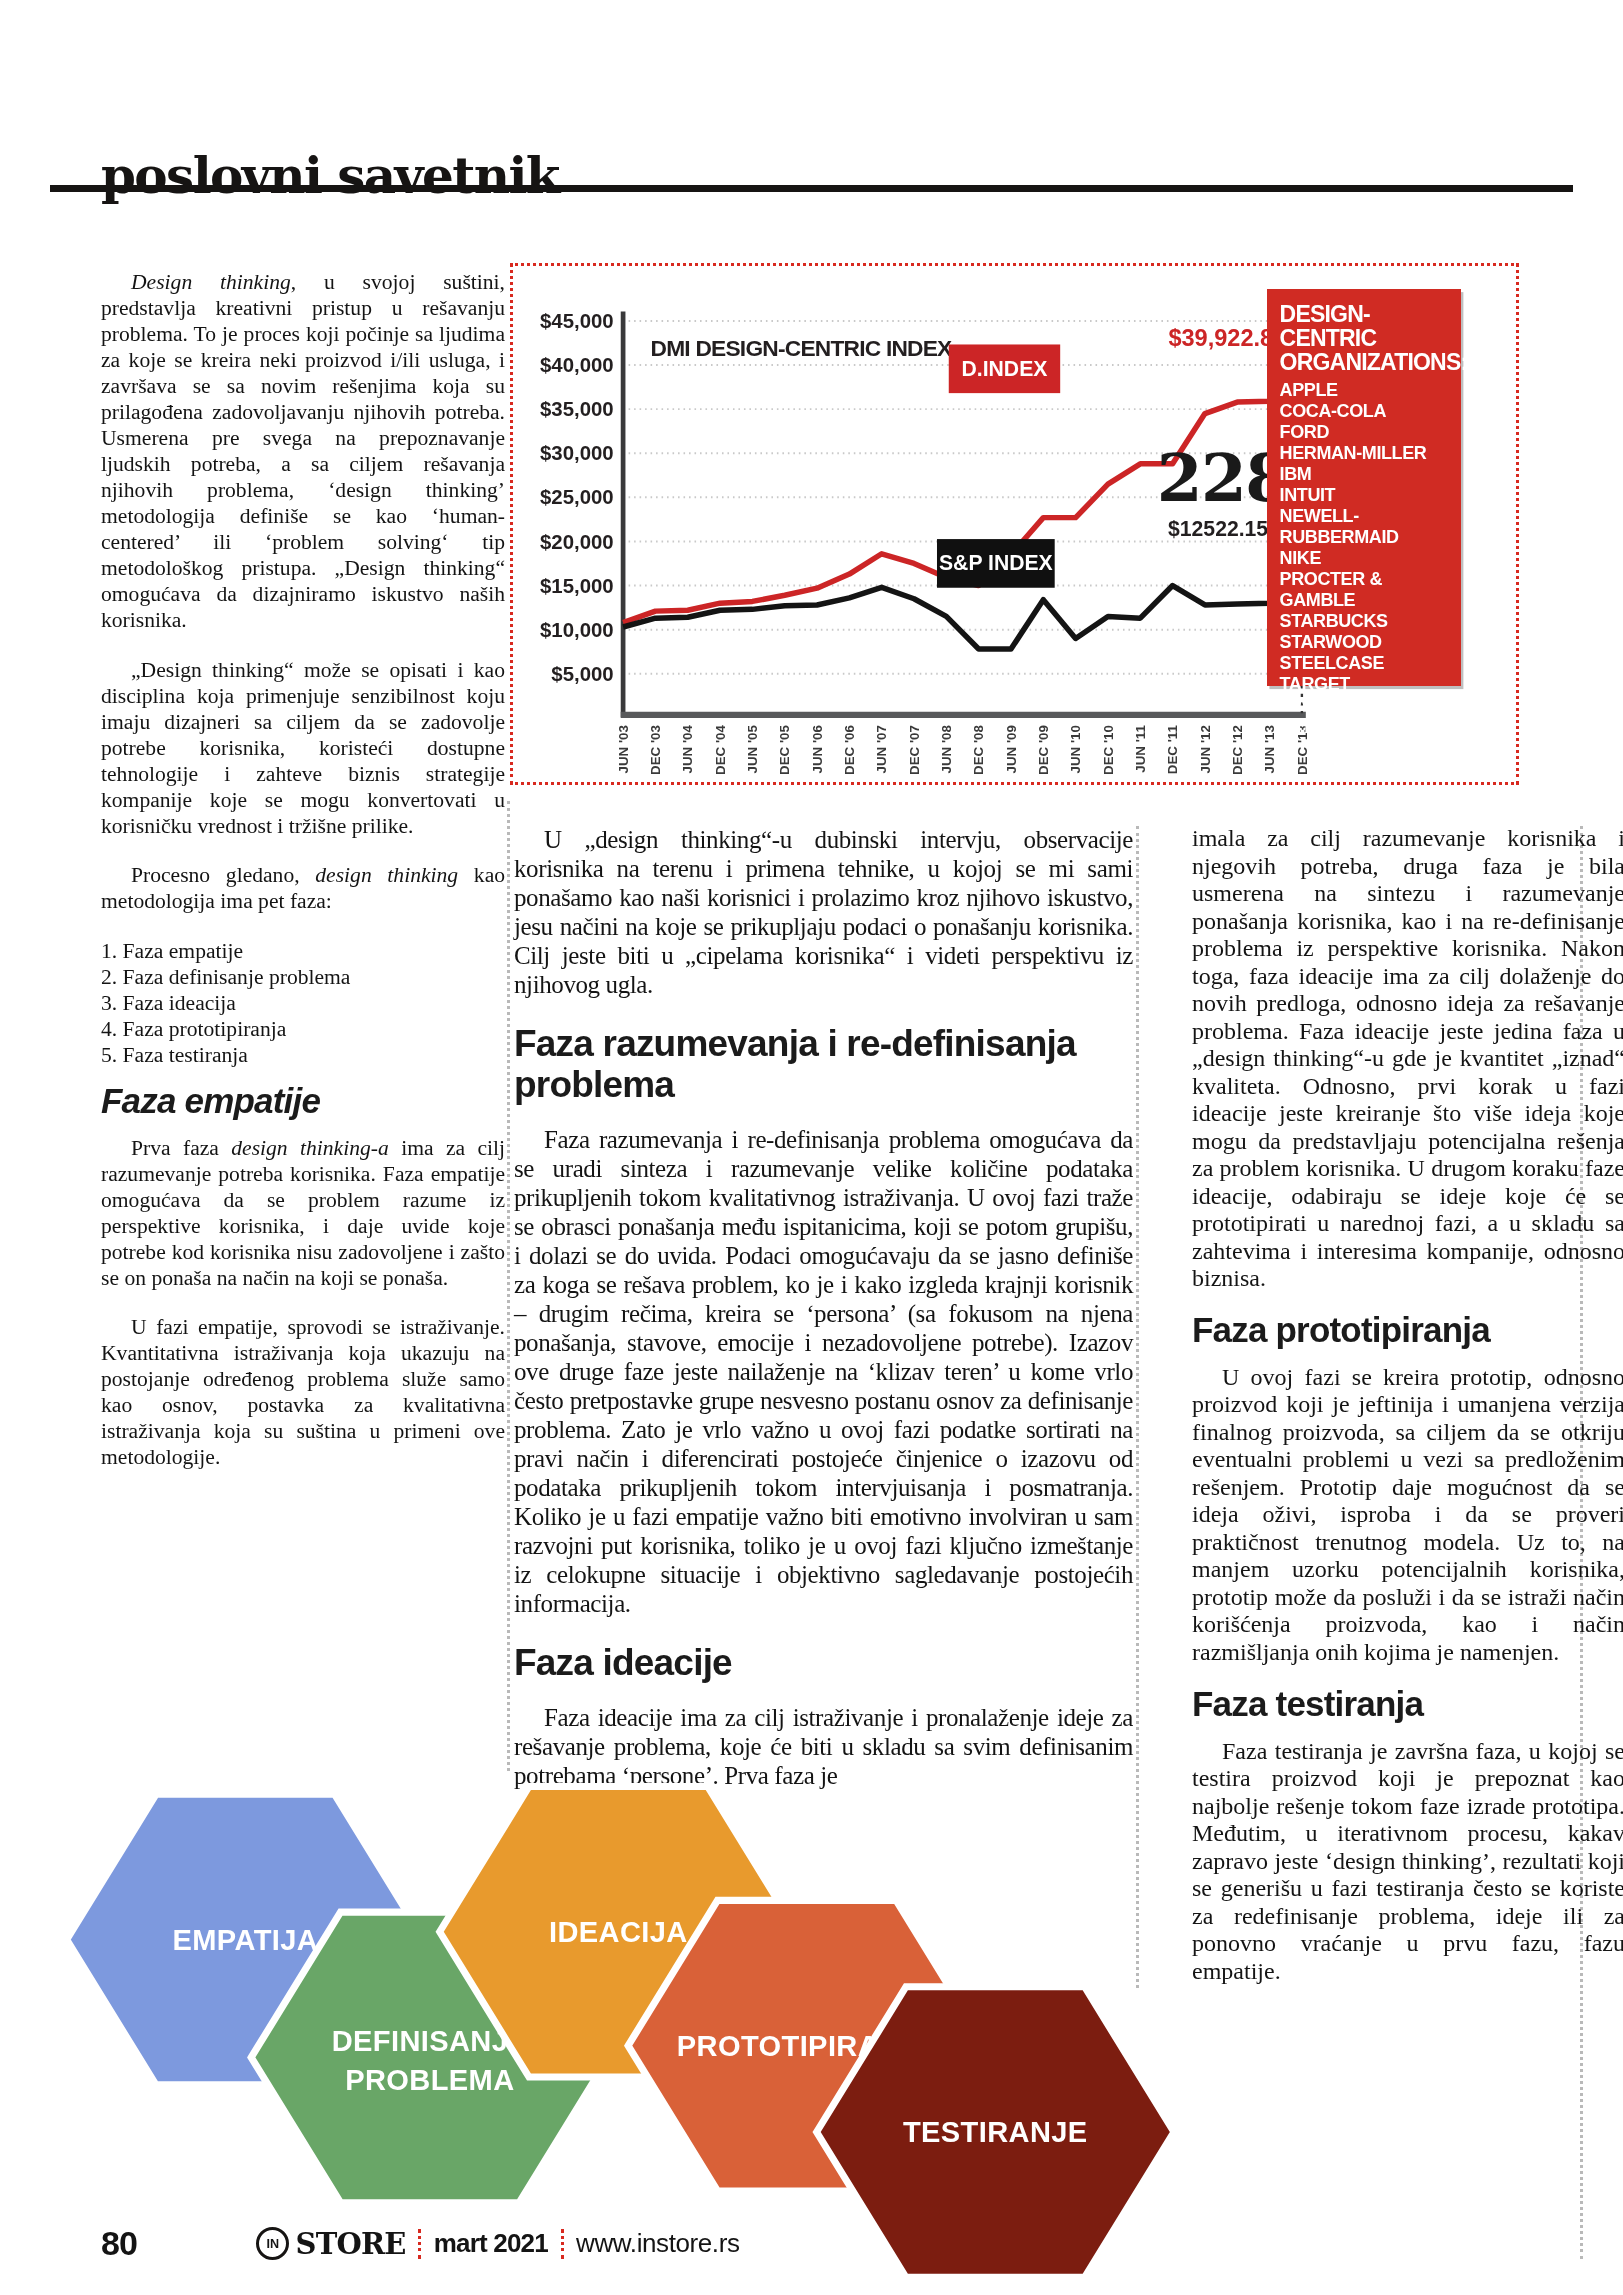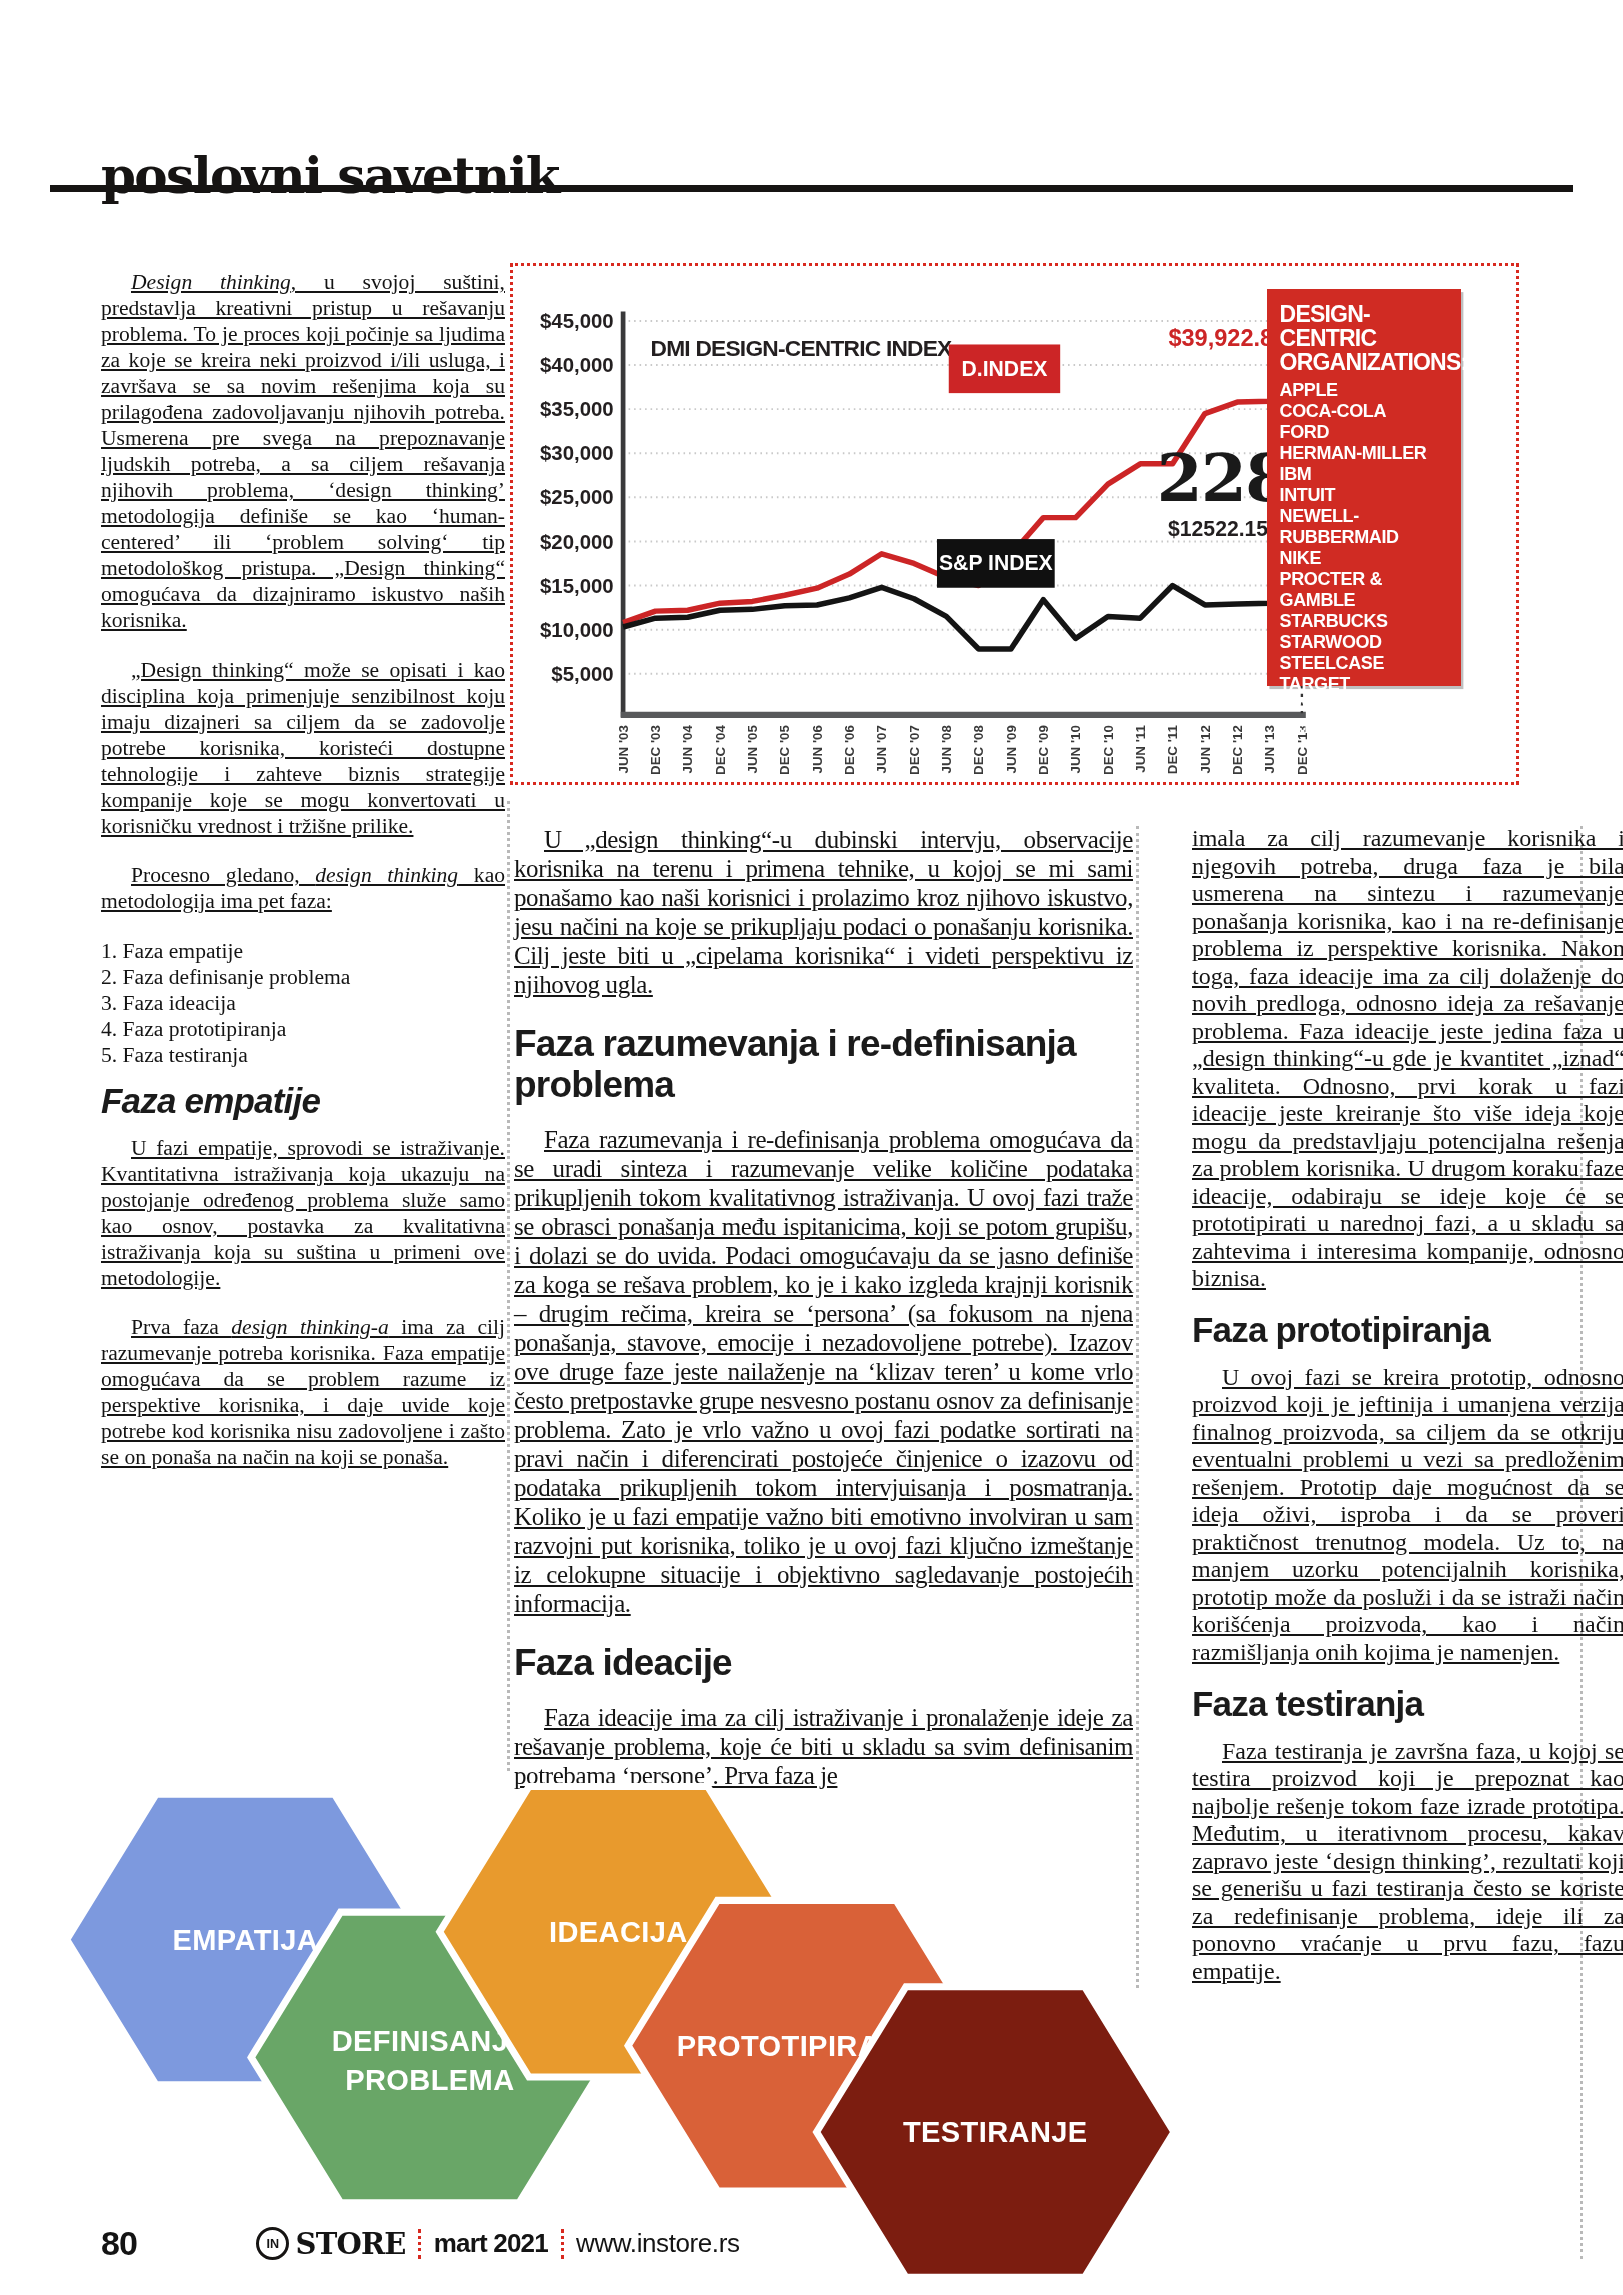--- a/index.html
+++ b/index.html
@@ -4,21 +4,21 @@
 <style>
   html,body{margin:0;padding:0;background:#888;}
   #page{position:relative;width:1623px;height:2295px;background:#ffffff;overflow:hidden;
         font-family:"Liberation Serif", serif;color:#141414;}
   
   .masthead{position:absolute;left:101px;top:116px;font-family:"DejaVu Serif",serif;
             font-weight:800;font-size:50px;letter-spacing:-1.6px;color:#161413;margin-top:30px;}
   .toprule{position:absolute;left:50px;top:185px;width:1523px;height:7px;background:#161413;}
   
   .col{position:absolute;text-align:justify;}
-  .col p{margin:0 0 23.6px 0;text-indent:30px;text-decoration:underline;}
+  .col p{margin:0 0 23.6px 0;text-indent:30px;}
   .col p.noindent{text-indent:0;}
   .col-left{left:101px;top:269px;width:404px;font-size:21.6px;line-height:26px;}
   .col-mid{left:514px;top:825px;width:619px;font-size:25px;line-height:29px;letter-spacing:-0.4px;}
   .col-right{left:1192px;top:825px;width:433px;font-size:24px;line-height:27.5px;}
   .phase-list{margin:3.1px 0 20.4px 0;}
   .phase-list div{text-indent:0;}
   h2.sec{font-family:"Liberation Sans",sans-serif;font-weight:bold;color:#1b1b1b;
          text-align:left;text-indent:0;letter-spacing:-0.8px;margin:7.9px 0 20.4px 0;}
   .col-left h2.sec{font-size:35px;margin-top:15.7px;font-style:italic;}
   .col-mid h2.sec{font-size:37px;line-height:41px;margin-top:4.7px;}
@@ -62,22 +62,22 @@
     <p>„Design thinking“ može se opisati i kao disciplina koja primenjuje senzibilnost koju imaju dizajneri sa ciljem da se zadovolje potrebe korisnika, koristeći dostupne tehnologije i zahteve biznis strategije kompanije koje se mogu konvertovati u korisničku vrednost i tržišne prilike.</p>
     <p><span>Procesno gledano, </span><span class="ital">design thinking</span><span> kao metodologija ima pet faza:</span></p>
     <div class="phase-list">
         <div>1. Faza empatije</div>
         <div>2. Faza definisanje problema</div>
         <div>3. Faza ideacija</div>
         <div>4. Faza prototipiranja</div>
         <div>5. Faza testiranja</div>
       </div>
     <h2 class="sec">Faza empatije</h2>
+    <p><span>Prva faza </span><span class="ital">design thinking-a</span><span> ima za cilj razumevanje potreba korisnika. Faza empatije omogućava da se problem razume iz perspektive korisnika, i daje uvide koje potrebe kod korisnika nisu zadovoljene i zašto se on ponaša na način na koji se ponaša.</span></p>
     <p>U fazi empatije, sprovodi se istraživanje. Kvantitativna istraživanja koja ukazuju na postojanje određenog problema služe samo kao osnov, postavka za kvalitativna istraživanja koja su suština u primeni ove metodologije.</p>
-    <p><span>Prva faza </span><span class="ital">design thinking-a</span><span> ima za cilj razumevanje potreba korisnika. Faza empatije omogućava da se problem razume iz perspektive korisnika, i daje uvide koje potrebe kod korisnika nisu zadovoljene i zašto se on ponaša na način na koji se ponaša.</span></p>
   </div>
 
   <div class="chart-box">
     <svg width="1001" height="514" viewBox="0 0 1275 655">
         <line x1="140" y1="70" x2="1005" y2="70" stroke="#c9c9c9" stroke-width="2.5" stroke-dasharray="2 5"></line>
         <text x="128" y="79" text-anchor="end" font-family="&quot;Liberation Sans&quot;,sans-serif" font-weight="bold" font-size="26" fill="#231f20">$45,000</text>
         <line x1="140" y1="126.2" x2="1005" y2="126.2" stroke="#c9c9c9" stroke-width="2.5" stroke-dasharray="2 5"></line>
         <text x="128" y="135.2" text-anchor="end" font-family="&quot;Liberation Sans&quot;,sans-serif" font-weight="bold" font-size="26" fill="#231f20">$40,000</text>
         <line x1="140" y1="182.4" x2="1005" y2="182.4" stroke="#c9c9c9" stroke-width="2.5" stroke-dasharray="2 5"></line>
         <text x="128" y="191.4" text-anchor="end" font-family="&quot;Liberation Sans&quot;,sans-serif" font-weight="bold" font-size="26" fill="#231f20">$35,000</text>

